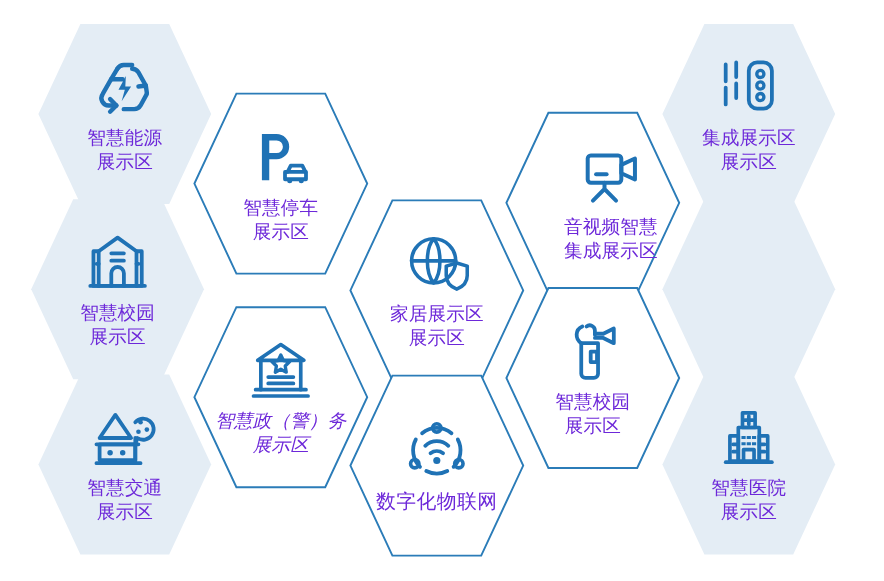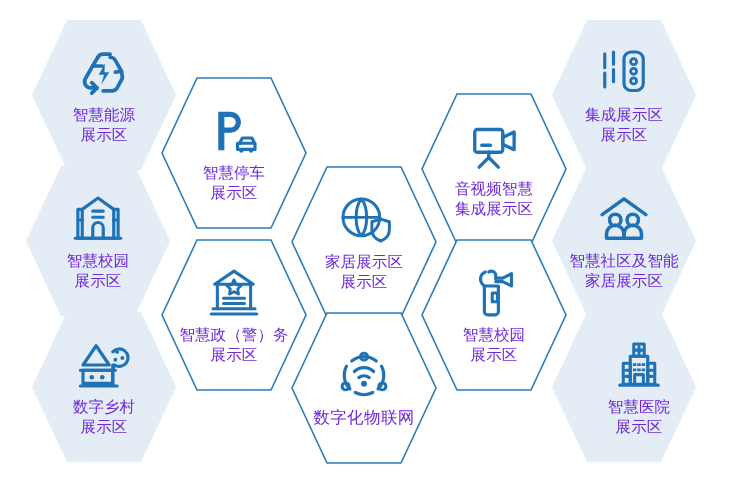--- a/index.html
+++ b/index.html
@@ -124,21 +124,21 @@
       <path d="M8 29 h42"></path>
       <path d="M29 8 c8 9 8 33 0 42 c-8 -9 -8 -33 0 -42"></path>
       <path d="M41 34 l10 -3 l10 3 v9 c0 7 -5 11 -10 13 c-5 -2 -10 -6 -10 -13 z"></path>
     </g>
           </svg>
         </span>
         <div class="label wide">家居展示区
 展示区</div>
       </div>
     </div>
-    <div class="hex" style="left: 160px; top: 238px;">
+    <div class="hex" style="left: 160px; top: 254px; font-style: italic;">
       <svg class="shape" viewBox="0 0 148 154">
         <polygon points="37,2 111,2 146,77 111,152 37,152 2,77" fill="#ffffff" stroke="#2b7cb8" stroke-width="1.6"></polygon>
       </svg>
       <div class="inner">
         <span class="icon">
           <svg viewBox="0 0 64 64">
     <g fill="none" stroke="#1f72b5" stroke-width="3.5" stroke-linejoin="round" stroke-linecap="round">
       <path d="M32 7 L54 22 h-44 z"></path>
       <path d="M13 22 v28 M51 22 v28"></path>
       <path d="M8 50 h48 M6 56 h52"></path>
@@ -165,21 +165,21 @@
       <path d="M42 17 a10 10 0 1 1 2 15 l-2 6"></path>
       <path d="M42 32 v22"></path>
     </g>
     <circle cx="18" cy="46" r="2.6" fill="#1f72b5"></circle>
     <circle cx="30" cy="46" r="2.6" fill="#1f72b5"></circle>
     <circle cx="47" cy="17" r="2.2" fill="#1f72b5"></circle>
     <circle cx="53" cy="24" r="2.2" fill="#1f72b5"></circle>
     <circle cx="45" cy="26" r="2.2" fill="#1f72b5"></circle>
           </svg>
         </span>
-        <div class="label wide">数字乡村
+        <div class="label wide">智慧交通
 展示区</div>
       </div>
     </div>
     <div class="hex" style="left: 290px; top: 311px;">
       <svg class="shape" viewBox="0 0 148 154">
         <polygon points="37,2 111,2 146,77 111,152 37,152 2,77" fill="#ffffff" stroke="#2b7cb8" stroke-width="1.6"></polygon>
       </svg>
       <div class="inner">
         <span class="icon">
           <svg viewBox="0 0 64 64">
@@ -193,21 +193,21 @@
     </g>
     <circle cx="32" cy="42" r="3.4" fill="#1f72b5"></circle>
     <circle cx="32" cy="11" r="4" fill="none" stroke="#1f72b5" stroke-width="3.4"></circle>
     <circle cx="11" cy="45" r="4" fill="none" stroke="#1f72b5" stroke-width="3.4"></circle>
     <circle cx="53" cy="45" r="4" fill="none" stroke="#1f72b5" stroke-width="3.4"></circle>
           </svg>
         </span>
         <div class="label">数字化物联网</div>
       </div>
     </div>
-    <div class="hex" style="left: 420px; top: 92px;">
+    <div class="hex" style="left: 420px; top: 92px; align-items: flex-end;">
       <svg class="shape" viewBox="0 0 148 154">
         <polygon points="37,2 111,2 146,77 111,152 37,152 2,77" fill="#ffffff" stroke="#2b7cb8" stroke-width="1.6"></polygon>
       </svg>
       <div class="inner">
         <span class="icon">
           <svg viewBox="0 0 64 64">
     <g fill="none" stroke="#1f72b5" stroke-width="3.8" stroke-linejoin="round" stroke-linecap="round">
       <rect x="10" y="12" width="32" height="26" rx="3"></rect>
       <path d="M42 21 L55 15 v20 l-13 -6 z"></path>
       <path d="M18 30 h10"></path>
@@ -257,37 +257,22 @@
           </svg>
         </span>
         <div class="label wide">集成展示区
 展示区</div>
       </div>
     </div>
     <div class="hex" style="left: 550px; top: 164px;">
       <svg class="shape" viewBox="0 0 148 154">
         <polygon points="37,2 111,2 146,77 111,152 37,152 2,77" fill="#e4edf5" stroke="none" stroke-width="0"></polygon>
       </svg>
-      <div class="inner">
-        <span class="icon">
-          <svg viewBox="0 0 64 64">
-    <g fill="none" stroke="#1f72b5" stroke-width="4" stroke-linejoin="round" stroke-linecap="round">
-      <path d="M7 27 L32 9 L57 27"></path>
-      <circle cx="22" cy="33" r="6.5"></circle>
-      <circle cx="42" cy="33" r="6.5"></circle>
-      <path d="M12 54 v-5 a10 10 0 0 1 20 0 v5 z"></path>
-      <path d="M32 54 v-5 a10 10 0 0 1 20 0 v5 z"></path>
-    </g>
-          </svg>
-        </span>
-        <div class="label wide">智慧社区及智能
-家居展示区</div>
-      </div>
-    </div>
-    <div class="hex" style="left: 550px; top: 310px; align-items: flex-end;">
+    </div>
+    <div class="hex" style="left: 550px; top: 310px;">
       <svg class="shape" viewBox="0 0 148 154">
         <polygon points="37,2 111,2 146,77 111,152 37,152 2,77" fill="#e4edf5" stroke="none" stroke-width="0"></polygon>
       </svg>
       <div class="inner">
         <span class="icon">
           <svg viewBox="0 0 64 64">
     <g fill="none" stroke="#1f72b5" stroke-width="3.5" stroke-linejoin="round" stroke-linecap="round">
       <path d="M22 22 h20 v32 h-20 z"></path>
       <path d="M14 30 h8 v24 h-8 z M42 30 h8 v24 h-8 z"></path>
       <path d="M10 55 h44"></path>

